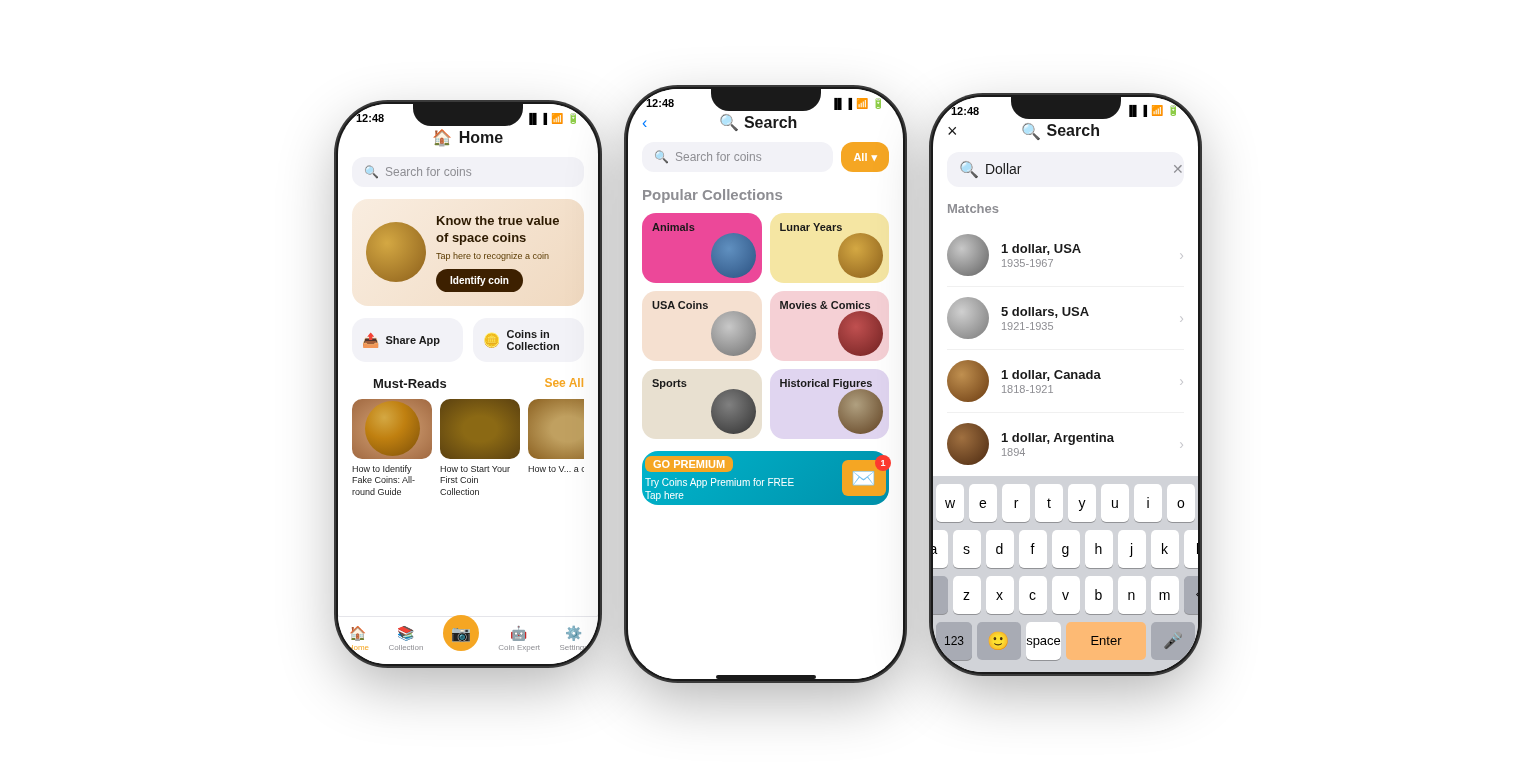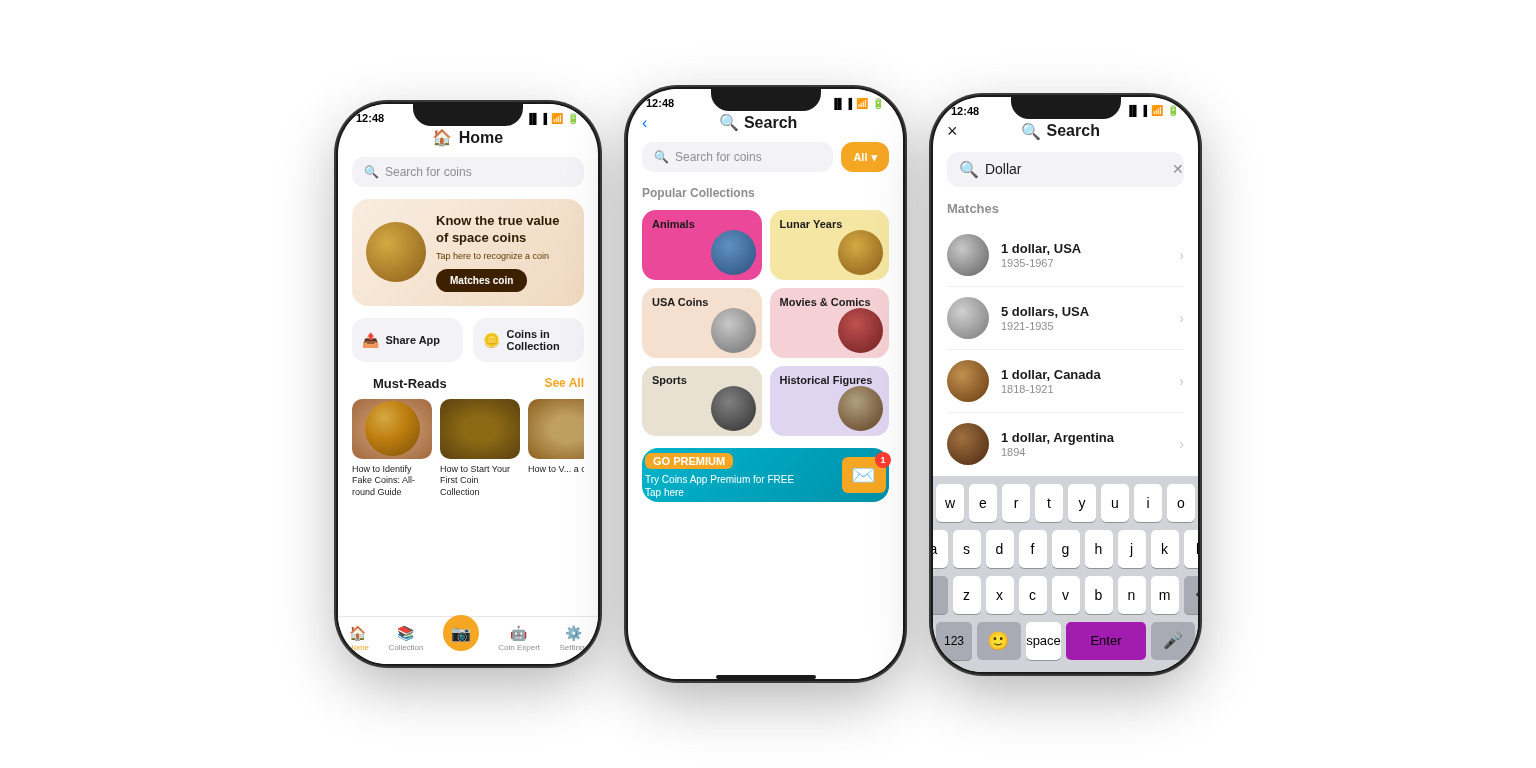--- a/index.html
+++ b/index.html
@@ -264,21 +264,21 @@
       border-radius: 12px;
       padding: 8px 12px;
       font-size: 11px;
       font-weight: 600;
       display: flex;
       align-items: center;
       gap: 4px;
       cursor: pointer;
     }
 
-    .popular-title { font-size: 12px; font-weight: 600; color: #8e8e93; margin-bottom: 10px; }
+    .popular-title { font-size: 15px; font-weight: 600; color: #8e8e93; margin-bottom: 10px; }
 
     .collections-grid {
       display: grid;
       grid-template-columns: 1fr 1fr;
       gap: 8px;
       margin-bottom: 12px;
     }
     .collection-card {
       border-radius: 14px;
       overflow: hidden;
@@ -443,21 +443,21 @@
       flex: 1;
       cursor: pointer;
       max-width: 32px;
     }
     .kb-key.wide { min-width: 42px; max-width: 48px; font-size: 12px; }
     .kb-key.action-key { background: #a8abb4; font-size: 12px; }
     .kb-emoji { background: #a8abb4; border-radius: 5px; height: 38px; width: 44px; display: flex; align-items: center; justify-content: center; font-size: 18px; cursor: pointer; }
     .kb-mic { background: #a8abb4; border-radius: 5px; height: 38px; width: 44px; display: flex; align-items: center; justify-content: center; font-size: 16px; cursor: pointer; }
     .kb-space-wrap { flex: 1; display: flex; justify-content: center; }
     .kb-space { background: #fff; border-radius: 5px; height: 38px; width: 100%; display: flex; align-items: center; justify-content: center; font-size: 13px; color: #000000; box-shadow: 0 1px 0 rgba(0,0,0,0.3); cursor: pointer; }
-    .kb-enter { background: #a21caf; border-radius: 5px; height: 38px; width: 80px; display: flex; align-items: center; justify-content: center; font-size: 13px; font-weight: 500; cursor: pointer; }
+    .kb-enter { background: #fdba74; border-radius: 5px; height: 38px; width: 80px; display: flex; align-items: center; justify-content: center; font-size: 13px; font-weight: 500; cursor: pointer; }
 
     
     .coin-hand-visual {
       width: 55px;
       height: 55px;
       border-radius: 50%;
       background: radial-gradient(circle at 35% 30%, #d4a843 0%, #c08010 40%, #7a4e08 100%);
       display: inline-block;
     }
 
@@ -494,21 +494,21 @@
         <div class="search-bar">
           <span>🔍</span>
           <span>Search for coins</span>
         </div>
 
         <div class="hero-banner">
           <div class="hero-coin"></div>
           <div class="hero-text">
             <h2>Know the true value of space coins</h2>
             <p>Tap here to recognize a coin</p>
-            <button class="identify-btn">Matches coin</button>
+            <button class="identify-btn">Identify coin</button>
           </div>
         </div>
 
         <div class="action-row">
           <div class="action-card">
             <span class="icon">📤</span>
             <span>Share App</span>
           </div>
           <div class="action-card">
             <span class="icon coin">🪙</span>

